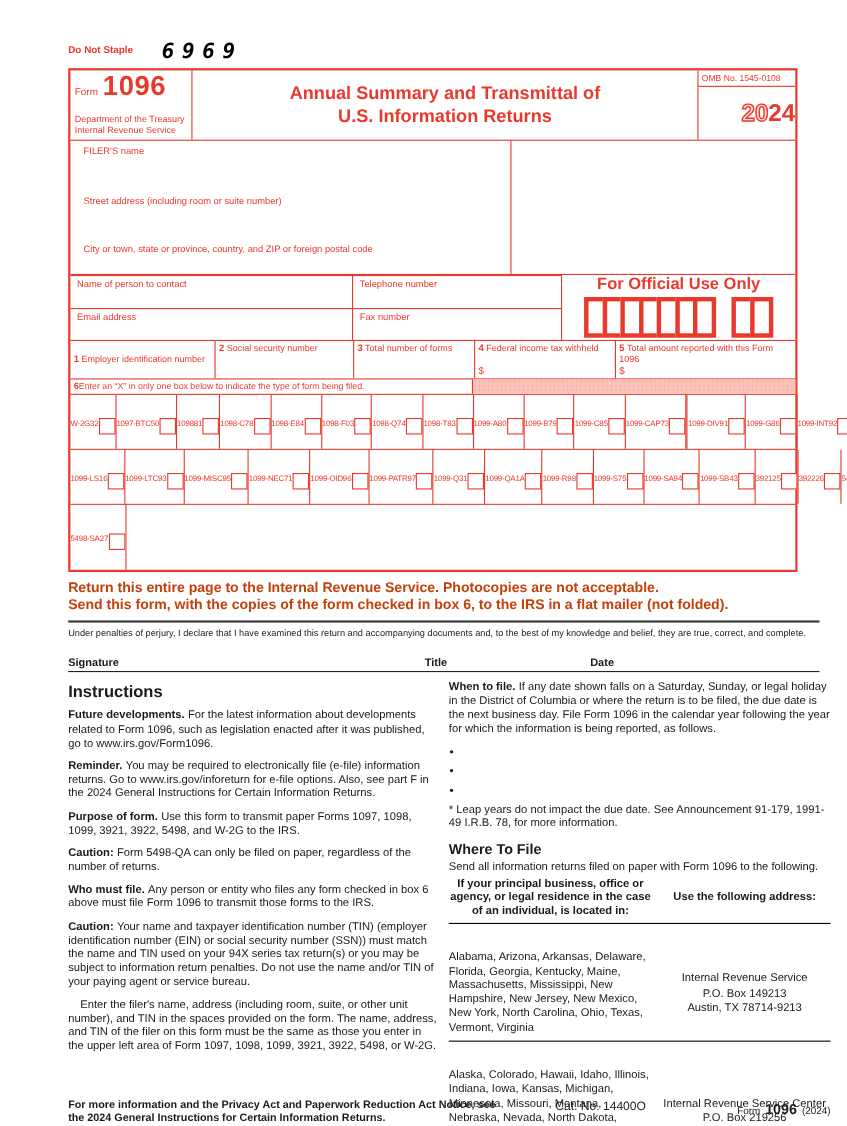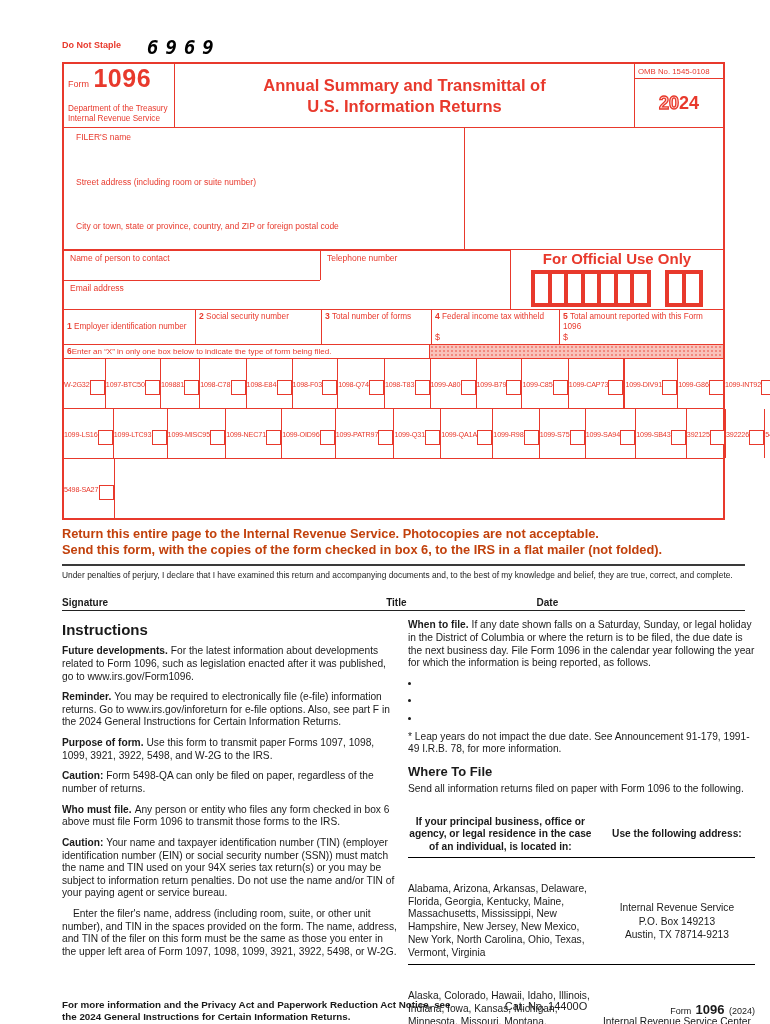--- a/index.html
+++ b/index.html
@@ -25,21 +25,21 @@
 
   .hdr{display:flex;height:63px;}
   .hdr-left{flex:0 0 111px;border-right:1.5px solid var(--red);padding:3px 4px;display:flex;flex-direction:column;}
   .fw{font-size:9px;color:var(--red);}
   .fn{font-size:25px;font-weight:bold;color:var(--red);line-height:22px;letter-spacing:.5px;}
   .dept{margin-top:auto;font-size:8.2px;color:var(--red);line-height:1.2;}
   .hdr-title{flex:1;display:flex;flex-direction:column;justify-content:center;align-items:center;
              font-size:16.5px;font-weight:bold;color:var(--red);line-height:1.25;text-align:center;}
   .hdr-omb{flex:0 0 89px;border-left:1.5px solid var(--red);display:flex;flex-direction:column;}
   .omb{font-size:7.8px;color:var(--red);padding:3px 3px 2px;border-bottom:1.5px solid var(--red);white-space:nowrap;}
-  .year{flex:1;display:flex;align-items:center;justify-content:center;font-size:18px;font-weight:bold;}
+  .year{flex:1;display:flex;align-items:center;justify-content:flex-end;font-size:22px;font-weight:bold;}
   .y-o{color:#ffd9d4;-webkit-text-stroke:1.3px var(--red);}
   .y-b{color:var(--red);}
 
   .filer{height:122px;position:relative;}
   .filer-div{position:absolute;left:400px;top:0;bottom:0;border-left:1.5px solid var(--red);}
   .flabel{position:absolute;left:12px;font-size:8.5px;color:var(--red);}
   .fl-name{top:4px;}
   .fl-street{top:49px;}
   .fl-city{top:93px;}
 
@@ -105,21 +105,21 @@
   .col-r{flex:1;}
   .ins-h{font-size:15px;font-weight:bold;margin:2px 0 7px;}
   .ins-p{font-size:10.2px;line-height:1.24;margin:0 0 8px;}
   .ins-p .lead{margin-right:3px;}
   .ins-p .lead:empty{display:none;margin:0;}
   .indent{text-indent:11px;}
   .bullets{margin:2px 0 4px;padding-left:13px;}
   .bullets li{font-size:10.2px;line-height:1.24;margin-bottom:5px;}
   .footnote{font-size:10.2px;line-height:1.24;margin:0 0 8px;}
   .wtf-h{font-size:13px;font-weight:bold;margin:4px 0 4px;}
-  .wtf-intro{font-size:10.2px;line-height:1.24;margin:0 0 20px;}
+  .wtf-intro{font-size:10.2px;line-height:1.24;margin:0 0 2px;}
   .wtf-table{width:100%;font-size:10.2px;}
   .wtf-head{display:flex;border-bottom:1.5px solid #000;padding-bottom:4px;}
   .wtf-head .th{font-weight:bold;text-align:center;line-height:1.22;}
   .th1{flex:0 0 55%;padding-right:6px;}
   .th2{flex:1;align-self:center;}
   .wtf-tr{display:flex;border-bottom:1.3px solid #000;padding:5px 0;margin-top:20px;}
   .wtf-tr.last{border-bottom:3px double #000;}
   .td-states{flex:0 0 55%;padding-right:8px;line-height:1.25;}
   .td-addr{flex:1;text-align:center;white-space:pre-line;align-self:center;line-height:1.3;}
 
@@ -169,20 +169,21 @@
     <div class="flabel fl-street">Street address (including room or suite number)</div>
     <div class="flabel fl-city">City or town, state or province, country, and ZIP or foreign postal code</div>
     <div class="filer-div"></div>
   </div>
 
   <div class="contactrow row">
     <div class="contact-grid">
       <div class="c-cell c1"><span>Name of person to contact</span></div>
       <div class="c-cell c2"><span>Telephone number</span></div>
       <div class="c-cell c3"><span>Email address</span></div>
+      <div class="c-cell c4"><span>Fax number</span></div>
     </div>
     <div class="official">
       <div class="official-title">For Official Use Only</div>
       <div class="comb">
         <div class="comb-cell first"></div>
         <div class="comb-cell"></div>
         <div class="comb-cell"></div>
         <div class="comb-cell"></div>
         <div class="comb-cell"></div>
         <div class="comb-cell"></div>

